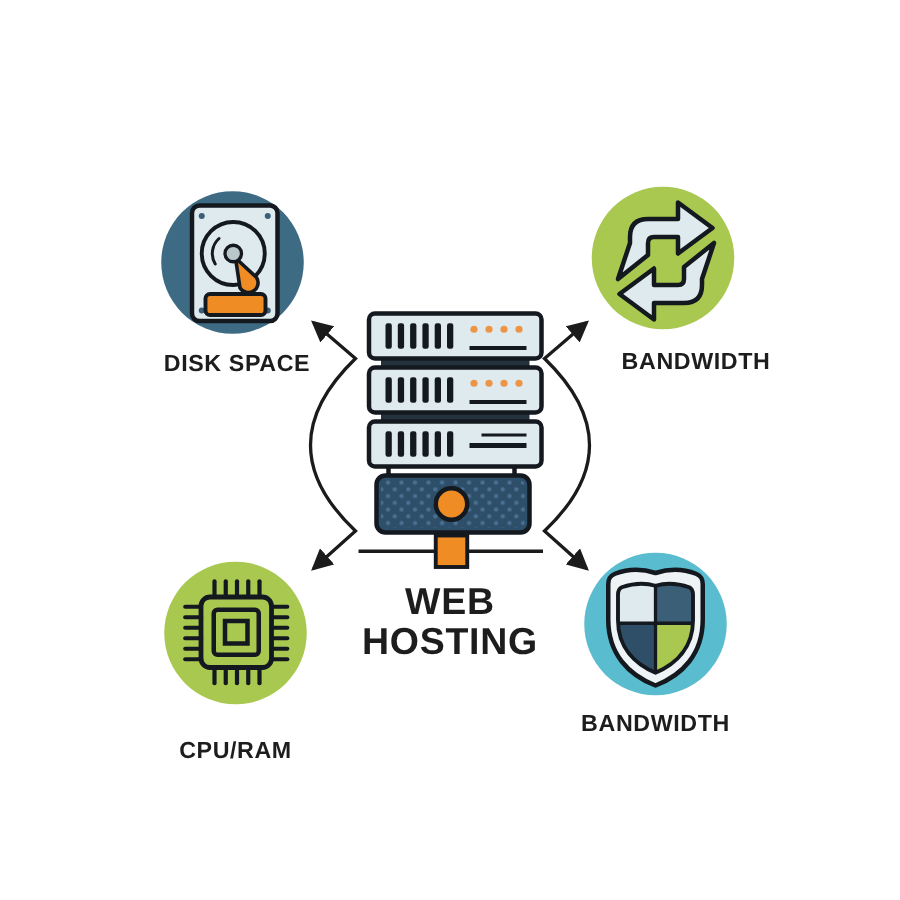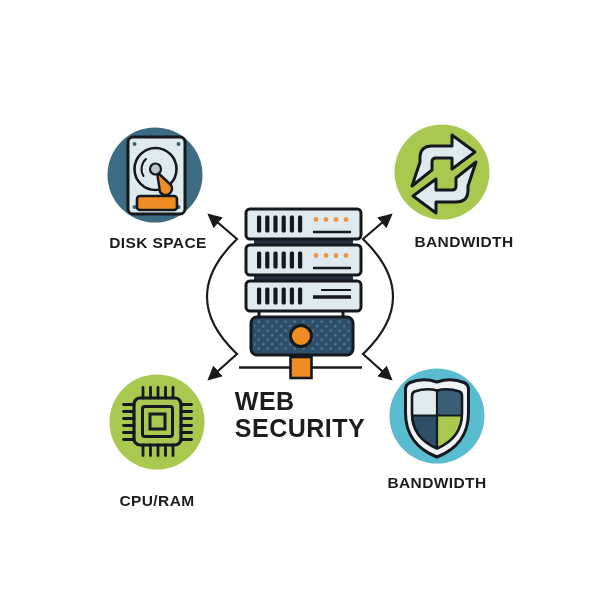--- a/index.html
+++ b/index.html
@@ -9,21 +9,21 @@
     text-decoration:underline;
   }
   svg{position:absolute;left:0;top:0;}
   .label{
     position:absolute;transform:translateX(-50%);
     font-weight:700;font-size:15.5px;letter-spacing:.4px;
     color:var(--text);white-space:nowrap;
   }
   .title{
     position:absolute;left:300px;top:388px;transform:translateX(-50%);
-    font-weight:700;font-size:25px;line-height:1.08;
+    text-align:center;font-weight:700;font-size:25px;line-height:1.08;
     letter-spacing:.5px;color:var(--text);
   }
   .connector{fill:none;stroke:var(--connector);stroke-width:2.2px;}
   .arrowhead{fill:var(--connector);}
 </style>
 </head>
 <body>
 
 <div id="canvas">
 
@@ -179,16 +179,16 @@
   </g>
 </svg>
 
   <div class="label" style="left:158px;top:234px">DISK SPACE</div>
   <div class="label" style="left:464px;top:233px">BANDWIDTH</div>
   <div class="label" style="left:157px;top:492px">CPU/RAM</div>
   <div class="label" style="left:437px;top:474px">BANDWIDTH</div>
 
   <div class="title">
     <div>WEB</div>
-    <div>SECURITY</div>
+    <div>HOSTING</div>
   </div>
 
 </div>
 
 </body></html>

